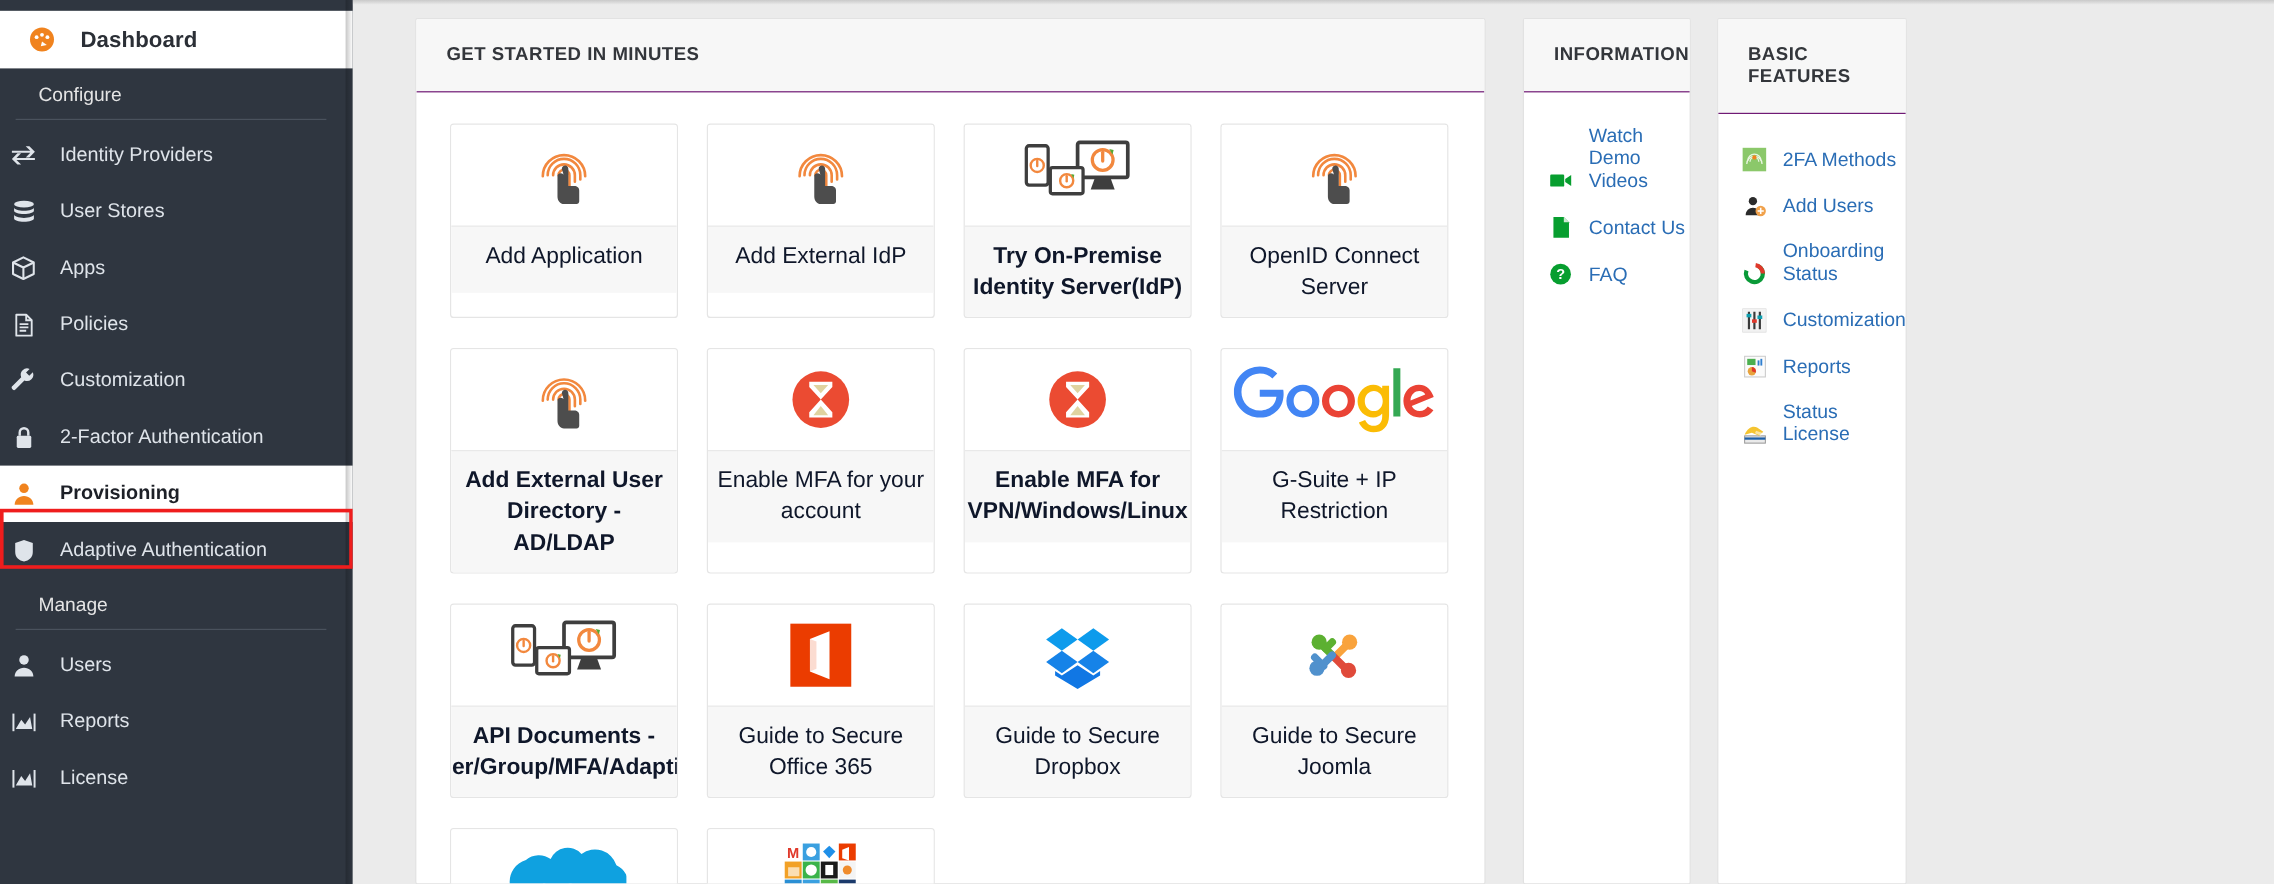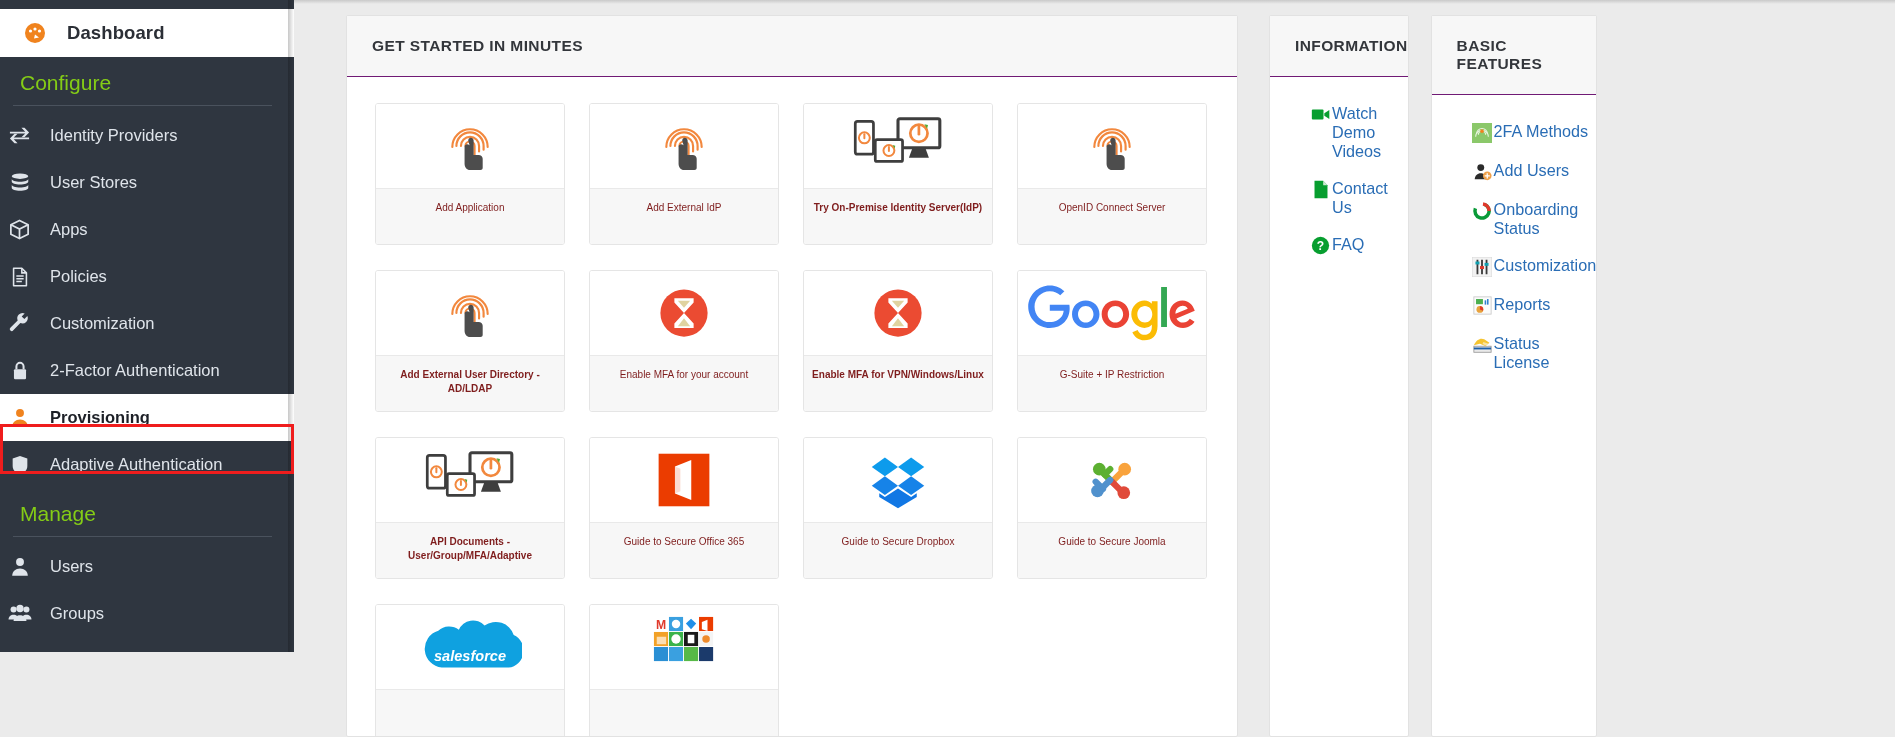--- a/index.html
+++ b/index.html
@@ -7,21 +7,21 @@
     width: 1895px; height: 737px;
     overflow: hidden;
     font-family: "Liberation Sans", sans-serif;
     background: #ebebeb;
   }
   #app { position: relative; width: 1895px; height: 737px; display: flex; }
 
   
   #sidebar {
     width: 294px;
-    height: 652px;
+    height: 737px;
     background: #2f3640;
     flex: 0 0 294px;
     position: relative;
     overflow: hidden;
   }
   .sb-topstrip { height: 9px; background: #2f3640; }
   .sb-dashboard {
     height: 48px;
     background: #ffffff;
     display: flex;
@@ -29,23 +29,23 @@
     padding-left: 22px;
     gap: 20px;
   }
   .sb-dashboard .lbl {
     font-size: 18.5px;
     font-weight: bold;
     color: #2b2f36;
     letter-spacing: .1px;
   }
   .sb-section {
-    color: #84cc16;
-    font-size: 21px;
-    padding: 14px 0 10px 20px;
+    color: #e5e5e5;
+    font-size: 16px;
+    padding: 14px 0 10px 32px;
   }
   .sb-divider {
     height: 1px;
     background: #4a525d;
     margin: 0 22px 6px 13px;
   }
   .sb-item {
     display: flex;
     align-items: center;
     height: 47px;
@@ -144,22 +144,22 @@
   .card-icon {
     height: 84px;
     display: flex;
     align-items: center;
     justify-content: center;
     background: #fff;
   }
   .card-label {
     background: #f7f7f7;
     border-top: 1px solid #e9e9e9;
-    font-size: 10px;
-    color: #7f1d1d;
+    font-size: 19px;
+    color: #0f172a;
     text-align: center;
     padding: 12px 6px;
     line-height: 1.35;
     min-height: 56px;
     display: flex;
     align-items: flex-start;
     justify-content: center;
   }
   .card-label.two { min-height: 56px; font-weight: bold; }
 
@@ -167,25 +167,24 @@
   #rightcol {
     width: 284px;
     flex: 0 0 284px;
     display: flex;
     flex-direction: row;
     gap: 22px;
   }
   .link-list { padding: 18px 0 22px 0; }
   .link-row {
     display: flex;
-    align-items: flex-start;
-    gap: 1px;
+    align-items: flex-end;
+    gap: 13px;
     padding: 9px 0 9px 20px;
     cursor: pointer;
-    margin-left: 20px;
   }
   .link-row .ico {
     width: 21px; height: 21px;
     display: flex; align-items: center; justify-content: center;
     flex: 0 0 21px;
   }
   .link-row .txt {
     color: #2a6db5;
     font-size: 16.2px;
   }
@@ -300,33 +299,20 @@
     <div class="sb-item">
       <span class="ico">
         <svg viewBox="0 0 24 24" width="22" height="22" fill="#dfe4ea">
           <circle cx="12" cy="6.5" r="4.3"></circle>
           <path d="M3.5 21.5c0-4.7 3.8-8 8.5-8s8.5 3.3 8.5 8z"></path>
         </svg>
       </span>
       <span>Users</span>
     </div>
 
-    <div class="sb-item">
-      <span class="ico">
-        <svg viewBox="0 0 26 24" width="24" height="22" fill="#dfe4ea">
-          <circle cx="6" cy="7" r="3.3"></circle>
-            <circle cx="20" cy="7" r="3.3"></circle>
-            <circle cx="13" cy="6" r="4"></circle>
-          <path d="M0.5 18c0-3 2.5-5.2 5.5-5.2S11.5 15 11.5 18z"></path>
-          <path d="M14.5 18c0-3 2.5-5.2 5.5-5.2S25.5 15 25.5 18z"></path>
-          <path d="M6 19.5c0-3.6 3-6.2 7-6.2s7 2.6 7 6.2z"></path>
-        </svg>
-      </span>
-      <span>Groups</span>
-    </div>
 
     <div class="sb-item">
       <span class="ico">
         <svg viewBox="0 0 24 24" width="22" height="22" fill="#dfe4ea">
           <rect x="1.5" y="4" width="1.8" height="16"></rect>
           <rect x="20.7" y="4" width="1.8" height="16"></rect>
           <path d="M4.5 18 L9.5 9.5 L13 14 L17.5 7 L19.5 18z"></path>
         </svg>
       </span>
       <span>Reports</span>

